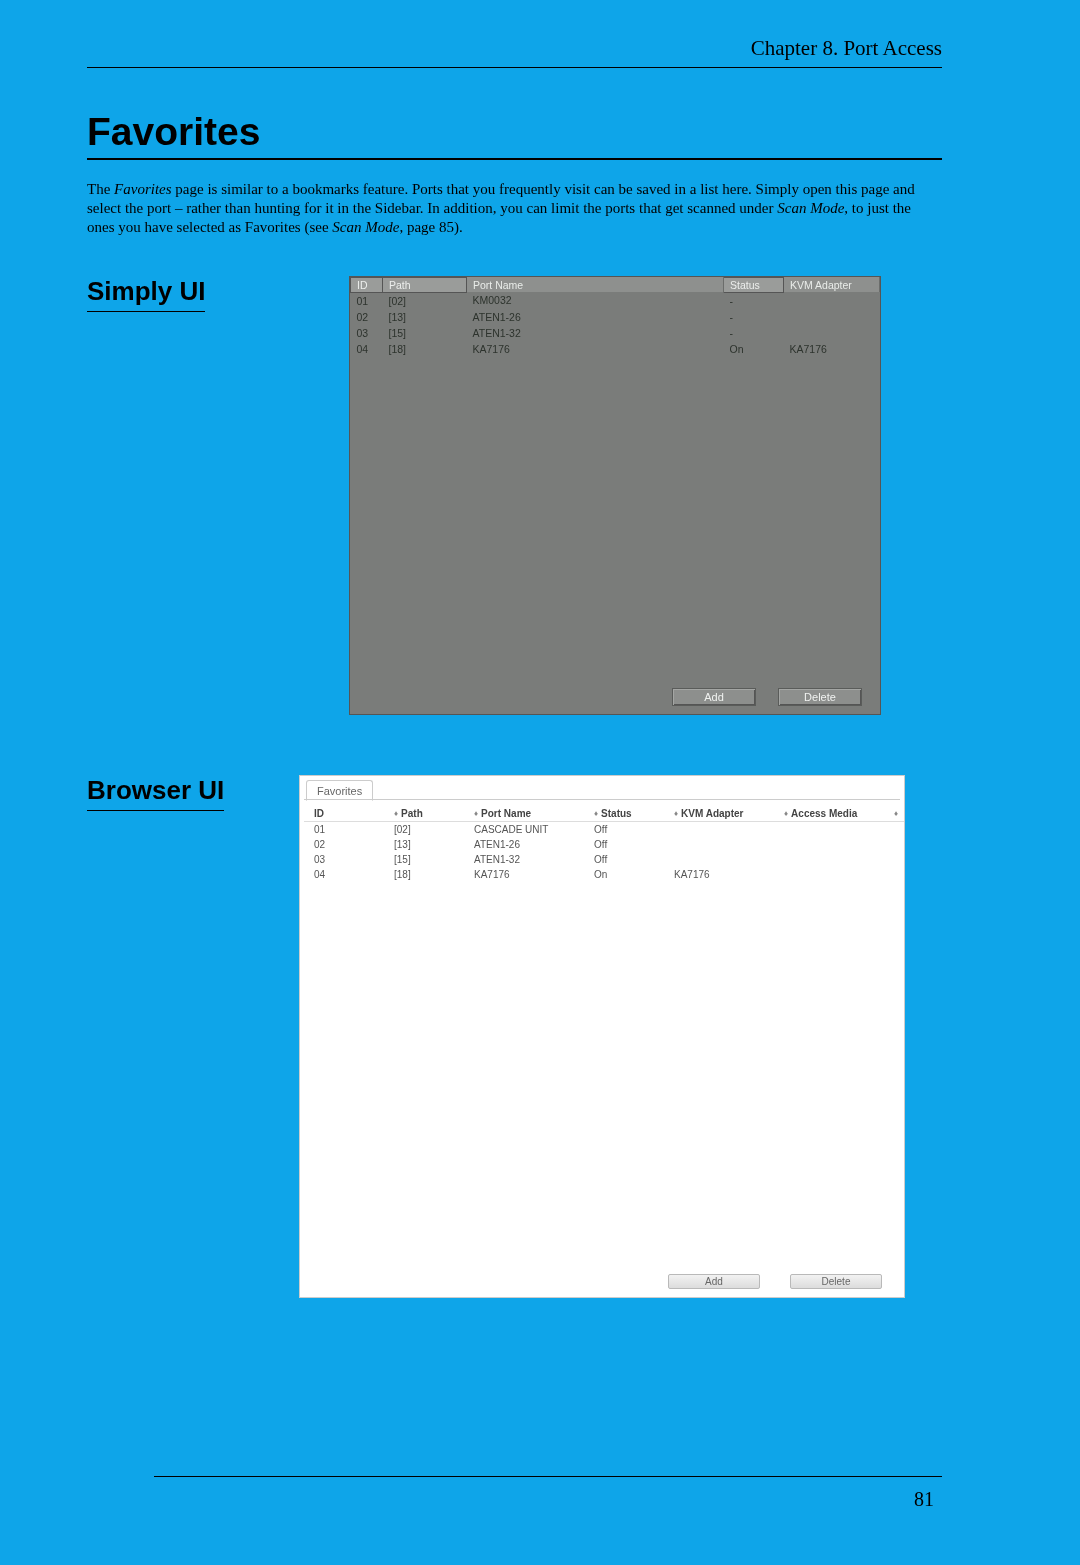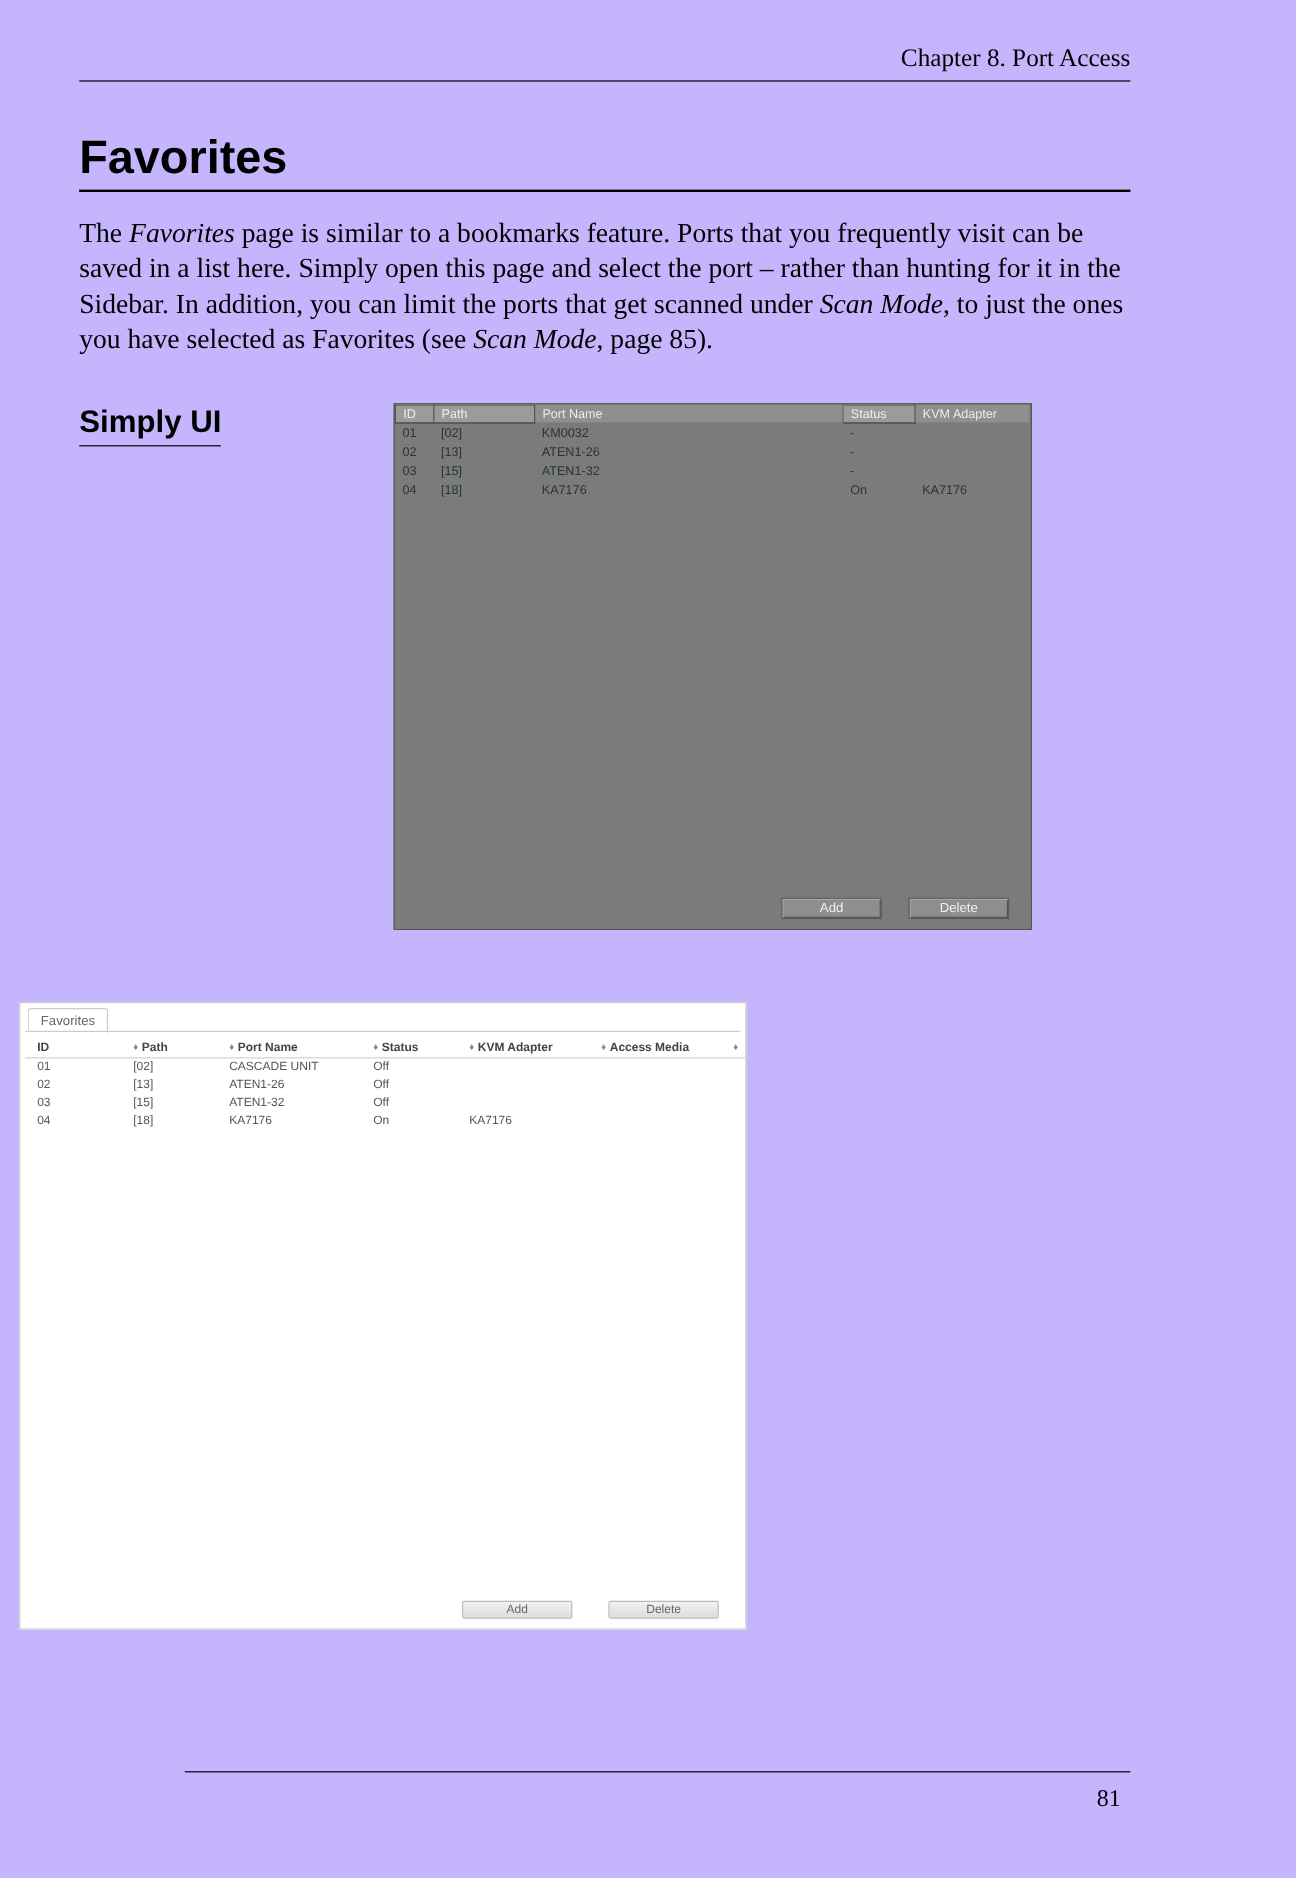--- a/index.html
+++ b/index.html
@@ -6,23 +6,23 @@
     margin: 0;
     background: #fff;
     font-family: "Times New Roman", Times, serif;
     color: #000;
     width: 1080px;
   }
   .page {
     width: 1080px;
     height: 1565px;
     box-sizing: border-box;
-    padding: 36px 138px 0 66px;
+    padding: 36px 138px 0 87px;
     position: relative;
-    background: #c4b5fd;
+    background: #0ea5e9;
   }
   .running-head {
     text-align: right;
     font-size: 21px;
     padding-bottom: 6px;
   }
   hr.thin {
     border: none;
     border-top: 1.3px solid #000;
     margin: 0;
@@ -32,21 +32,21 @@
     border-top: 2.5px solid #000;
     margin: 0;
   }
   h1.favorites {
     font-family: Arial, Helvetica, sans-serif;
     font-weight: bold;
     font-size: 39px;
     margin: 42px 0 4px 0;
   }
   .intro {
-    font-size: 23px;
+    font-size: 15px;
     line-height: 1.28;
     margin-top: 20px;
   }
   .intro .it { font-style: italic; }
   .section-row {
     display: flex;
     align-items: flex-start;
     gap: 22px;
   }
   .section-row.first { margin-top: 38px; }
@@ -301,20 +301,23 @@
         </div>
         <div class="footer">
           <div class="btn">Add</div>
           <div class="btn">Delete</div>
         </div>
       </div>
     </div>
   </div>
 
   <div class="section-row second">
+    <div class="section-label">
+      <h2>Browser UI</h2>
+    </div>
     <div class="panel">
       <div class="browser-wrap">
         <span class="tab">Favorites</span>
         <div class="area">
           <table>
             <colgroup>
               <col class="bw-col-id">
                 <col class="bw-col-path">
                 <col class="bw-col-name">
                 <col class="bw-col-stat">

